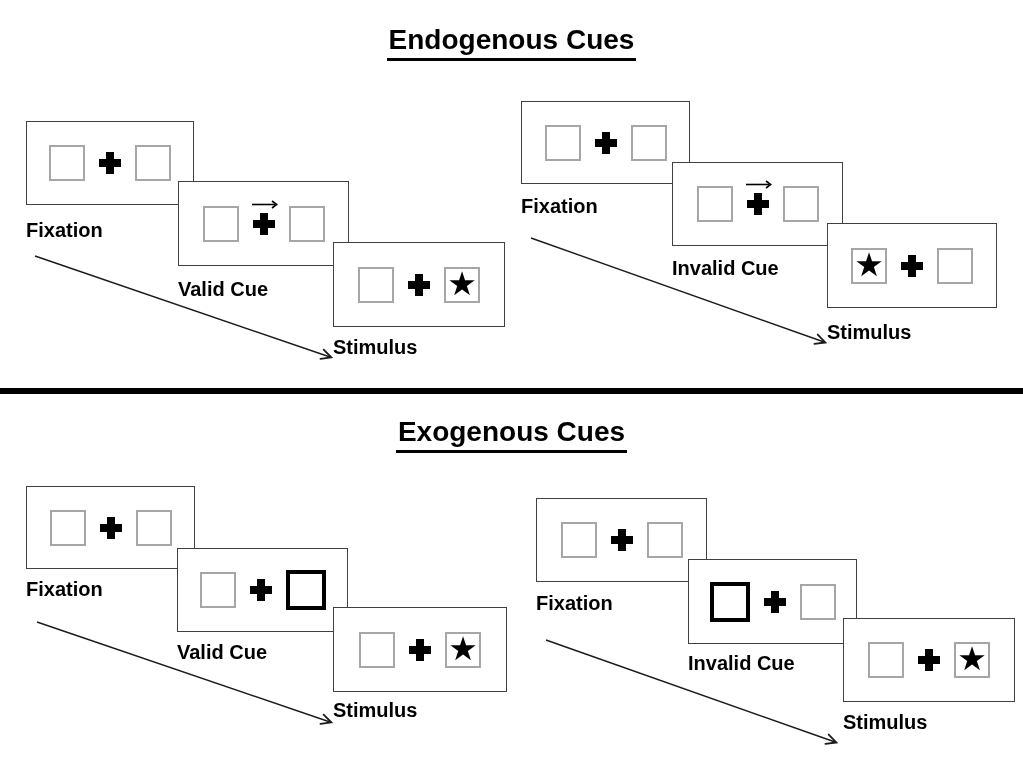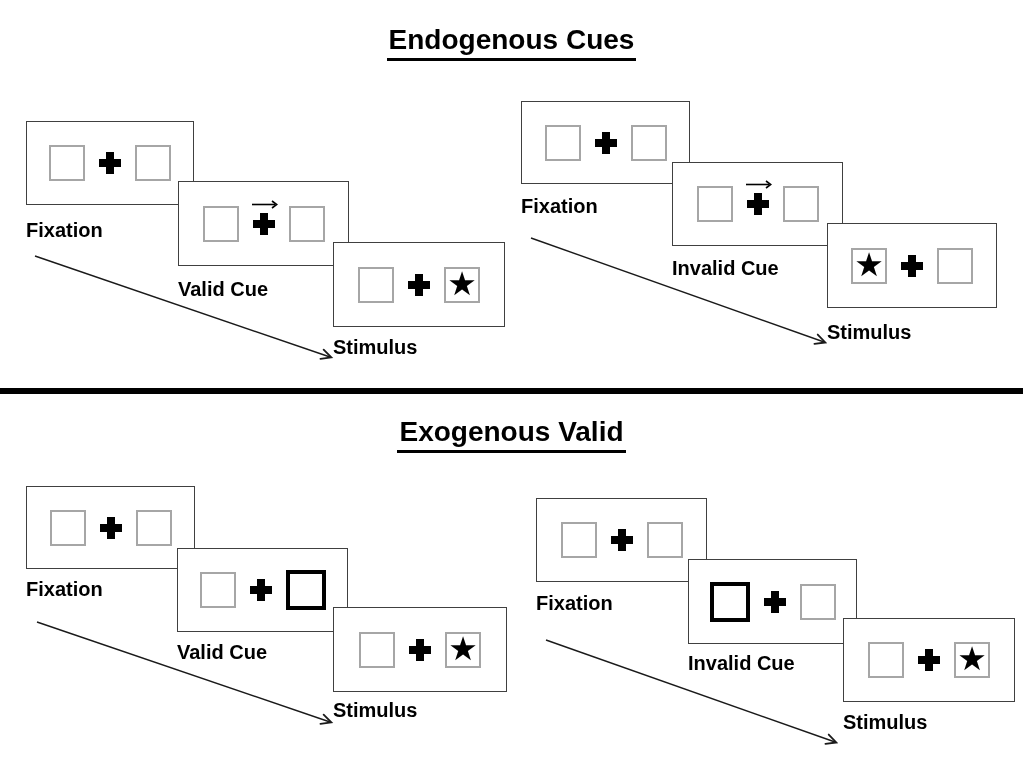--- a/index.html
+++ b/index.html
@@ -54,21 +54,21 @@
   <line x1="531" y1="238" x2="824" y2="342" stroke="#1a1a1a" stroke-width="1.4" marker-end="url(#ah)"></line>
   <line x1="37" y1="622" x2="330" y2="722" stroke="#1a1a1a" stroke-width="1.4" marker-end="url(#ah)"></line>
   <line x1="546" y1="640" x2="835" y2="742" stroke="#1a1a1a" stroke-width="1.4" marker-end="url(#ah)"></line>
 </svg>
 
 <div class="title" style="top:24px">
   <span class="title-text">Endogenous Cues</span>
 </div>
 <div class="divider"></div>
 <div class="title" style="top:416px">
-  <span class="title-text">Exogenous Valid</span>
+  <span class="title-text">Exogenous Cues</span>
 </div>
 
 <div class="panel" style="left:26px;top:121px;width:168px;height:84px">
   <span class="sq"></span>
   <span class="plus"></span>
   <span class="sq"></span>
 </div>
 <div class="plabel" style="left:26px;top:219px;width:168px">Fixation</div>
 
 <div class="panel" style="left:178px;top:181px;width:171px;height:85px">

